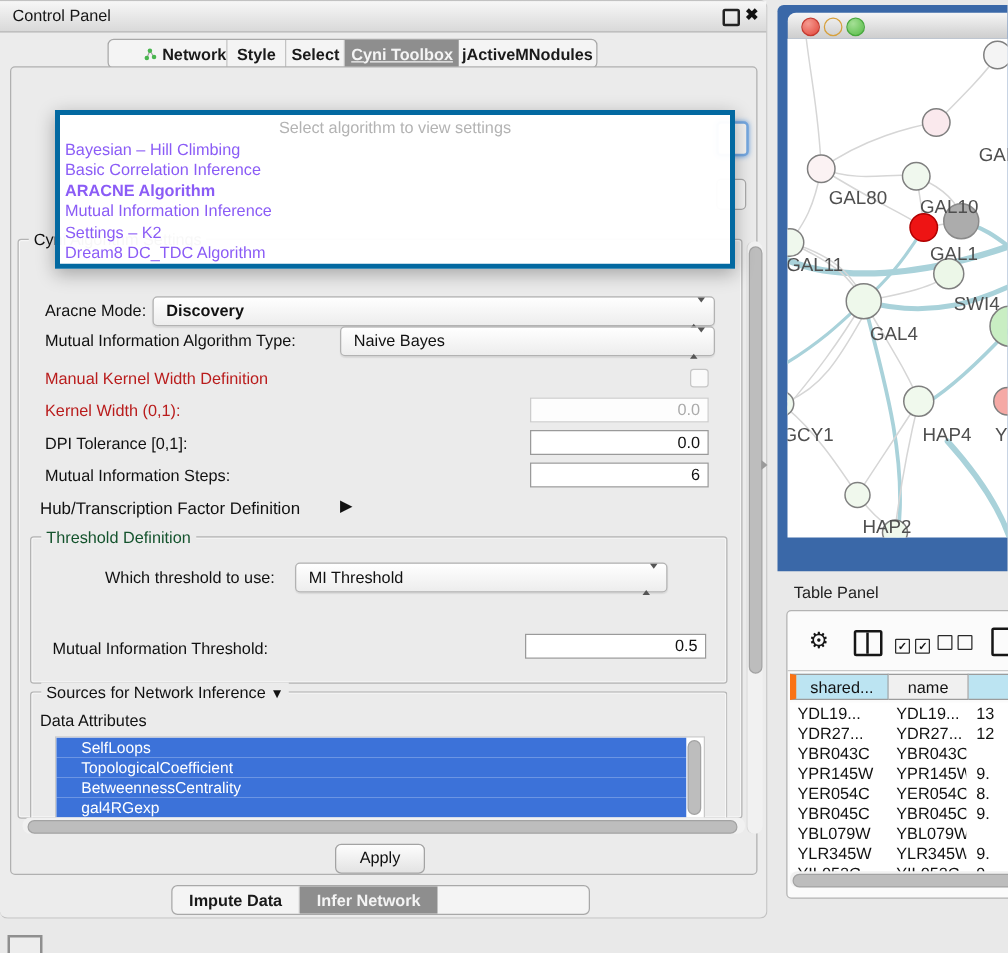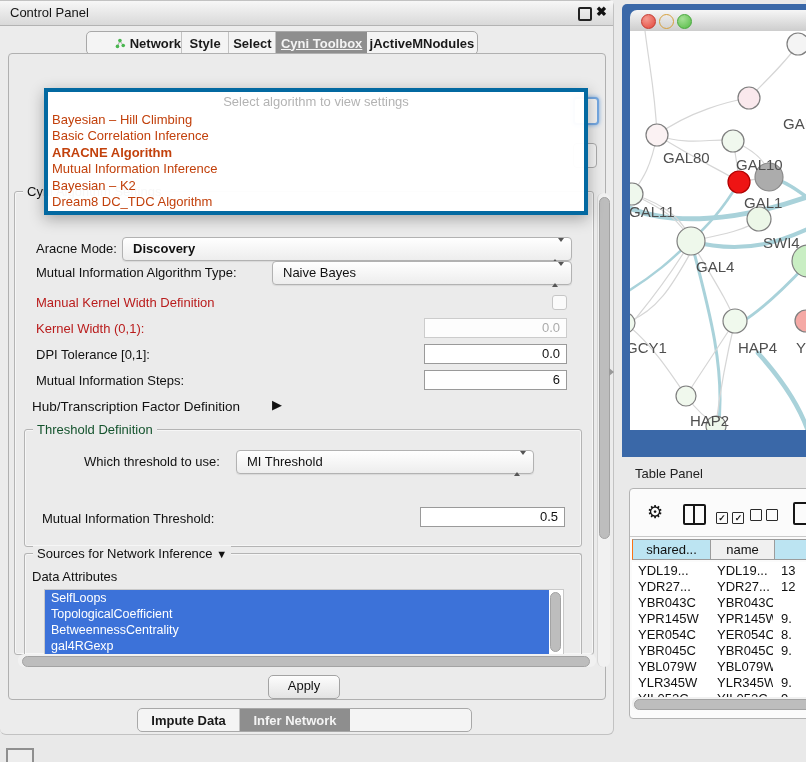--- a/index.html
+++ b/index.html
@@ -42,25 +42,25 @@
   .spin .dn{width:0;height:0;border-left:3.5px solid transparent;
     border-right:3.5px solid transparent;border-top:4.5px solid #555;}
   .nfield{background:#fff;border:1px solid #9a9a9a;height:20px;font-size:13px;
     color:#111;text-align:right;padding-right:6px;box-sizing:border-box;line-height:18px;}
   .nfield.disabled{border-color:#cccccc;color:#ababab;background:#fdfdfd;}
   .chk{width:13px;height:13px;border:1px solid #c6c6c6;border-radius:3px;background:#fafafa;}
   
   .popup{left:44px;top:51px;width:536px;height:119px;background:rgba(255,255,255,.97);
     border:4px solid #0369a1;box-shadow:0 4px 14px rgba(0,0,0,.3);z-index:30;margin-top:36px;}
   .popup .ph{height:18px;text-align:center;font-size:13px;color:#b3b3b3;padding-top:2px;}
-  .opt{font-size:13px;color:#c2410c;height:16.4px;line-height:16.4px;padding-left:4px;}
+  .opt{font-size:13px;color:#8b5cf6;height:16.4px;line-height:16.4px;padding-left:4px;}
   .opt.bold{font-weight:bold;}
   
   .attr-item{background:#3c72d9;color:#fff;font-size:12.5px;height:16px;
-    line-height:16px;padding-left:6px;}
+    line-height:16px;padding-left:20px;}
   
   .sb-track-v{background:#f1f1f1;border-left:1px solid #d7d7d7;border-radius:6px;}
   .sb-thumb{background:#bdbdbd;border:1px solid #a3a3a3;border-radius:6px;}
   
   .btn{background:linear-gradient(#fdfdfd,#e3e3e3);border:1px solid #a3a3a3;
     border-radius:5px;font-size:13px;color:#111;text-align:center;line-height:20px;}
   
   .desktop{left:622px;top:4px;width:184px;height:453px;background:#3a68a8;border-radius:5px 0 0 0;}
   .nv-titlebar{left:8px;top:6px;width:176px;height:21px;
     background:linear-gradient(#f6f6f6,#cdcdcd);border-bottom:1px solid #979797;
@@ -121,21 +121,21 @@
   <div class="abs" style="left:573px;top:96px;width:22px;height:24px;border:2px solid #74a7e0;border-radius:4px;background:#f2f2f2;box-shadow:0 0 4px #74a7e0;z-index:5;"></div>
   <div class="abs" style="left:573px;top:142px;width:22px;height:23px;border:1px solid #ababab;border-radius:4px;background:#f4f4f4;z-index:5;"></div>
 
   <div class="abs popup">
     <div class="ph">Select algorithm to view settings</div>
     <div id="algo-options">
         <div class="opt">Bayesian – Hill Climbing</div>
         <div class="opt">Basic Correlation Inference</div>
         <div class="opt bold">ARACNE Algorithm</div>
         <div class="opt">Mutual Information Inference</div>
-        <div class="opt">Bayesian – K2</div>
+        <div class="opt">Settings – K2</div>
         <div class="opt">Dream8 DC_TDC Algorithm</div>
       </div>
   </div>
 
   <div class="abs grp" style="left:14px;top:190px;width:578px;height:462px;">
     <span class="grp-label" style="color:#111;">Cyni Algorithm Settings</span>
   </div>
 
 
   <span class="abs lbl b" style="left:36px;top:240px;">Aracne Mode:</span>
@@ -286,21 +286,21 @@
 <span class="abs" style="left:635px;top:466px;font-size:13px;color:#222;">Table Panel</span>
 
 <div class="abs tp">
   <div class="abs tp-toolbar">
     <span class="abs" style="left:17px;top:12px;font-size:18px;color:#161616;">⚙</span>
     <div class="abs icon-split" style="left:53px;top:15px;"></div>
     <span class="abs" style="left:86px;top:18px;"><span class="cbx">✓</span> <span class="cbx">✓</span></span>
     <span class="abs" style="left:120px;top:18px;"><span class="cbx"></span> <span class="cbx"></span></span>
     <div class="abs icon-doc" style="left:163px;top:13px;"></div>
   </div>
-  <div class="tp-hcell" style="left:2px;width:79px;background:#bce4f2;border-left:1px solid #f97316;top:50px;">shared...</div>
+  <div class="tp-hcell" style="left:2px;width:79px;background:#bce4f2;border-left:5px solid #f97316;top:50px;">shared...</div>
   <div class="tp-hcell" style="left:81px;width:64px;background:#f0f0f0;top:50px;">name</div>
   <div class="tp-hcell" style="left:145px;width:45px;background:#bce4f2;top:50px;"></div>
   <div id="tp-rows" class="abs" style="left:2px;top:73px;width:188px;height:136px;overflow:hidden;background:#fff;">
       <div style="position: relative; height: 16px;">
         <div class="tp-cell" style="left: 6px; top: 1px; width: 71px;">YDL19...</div>
         <div class="tp-cell" style="left: 85px; top: 1px; width: 56px;">YDL19...</div>
         <div class="tp-cell" style="left: 149px; top: 1px; width: 37px;">13</div>
       </div>
       <div style="position: relative; height: 16px;">
         <div class="tp-cell" style="left: 6px; top: 1px; width: 71px;">YDR27...</div>

